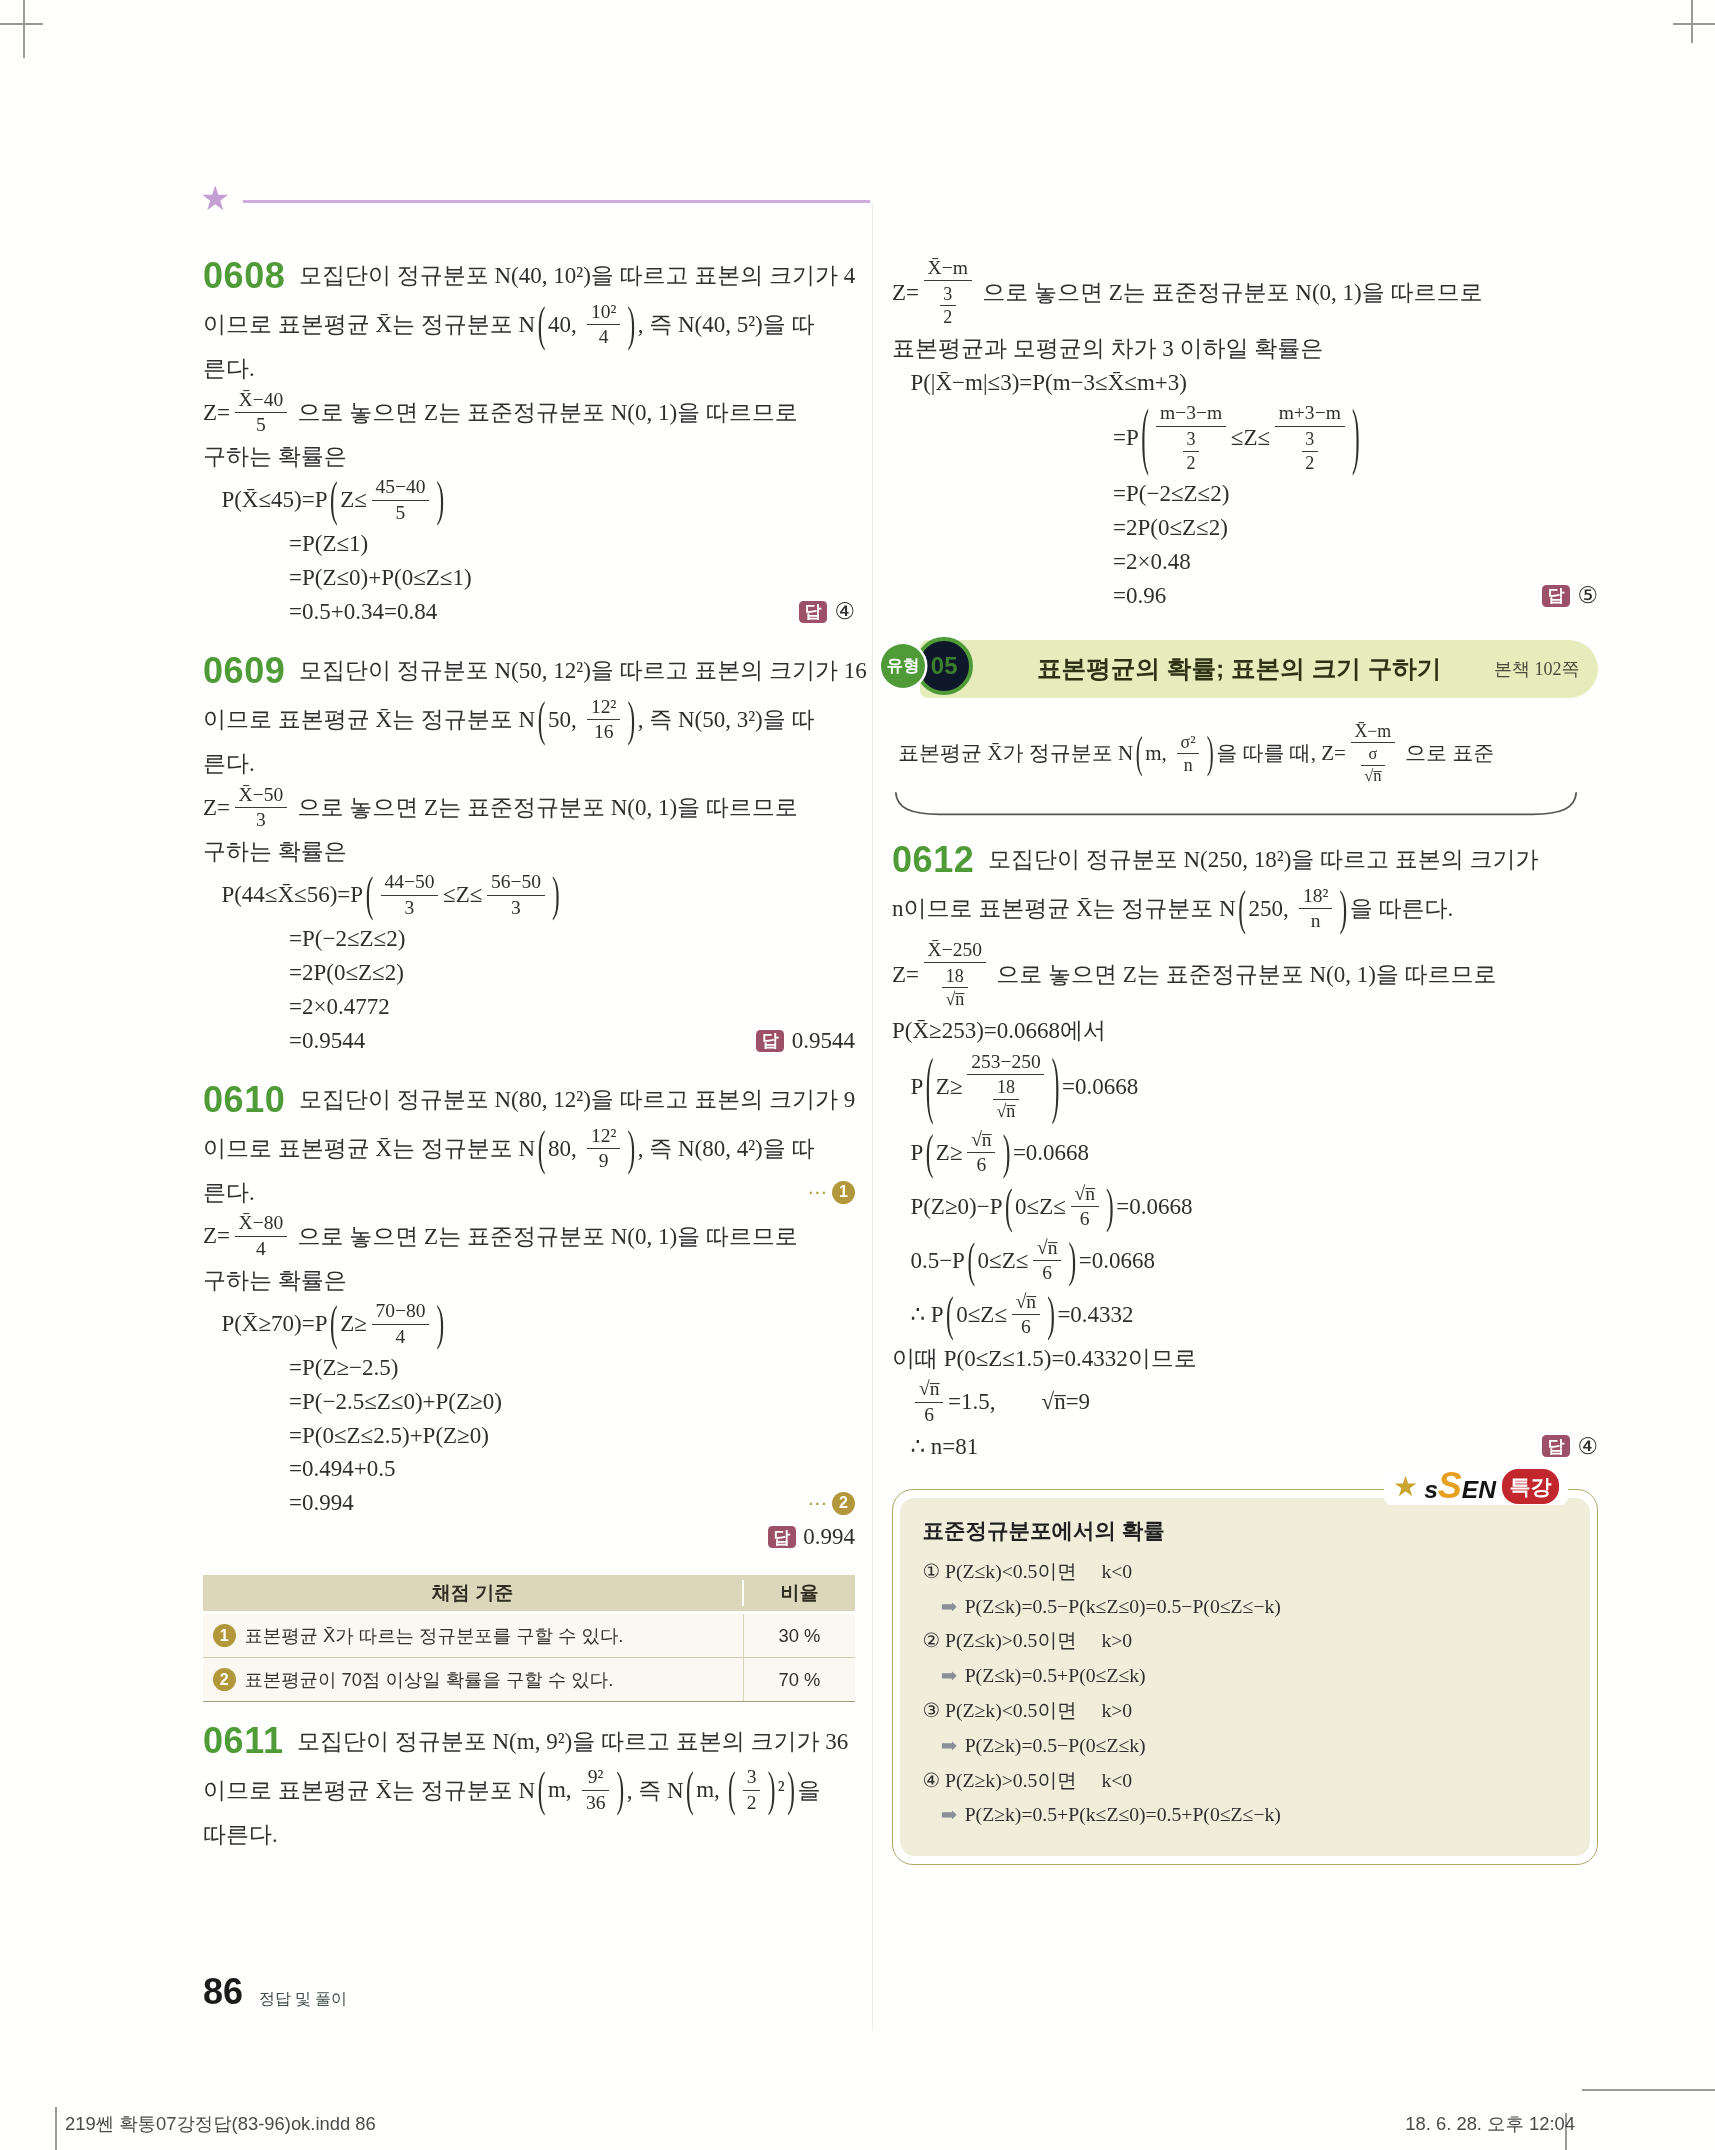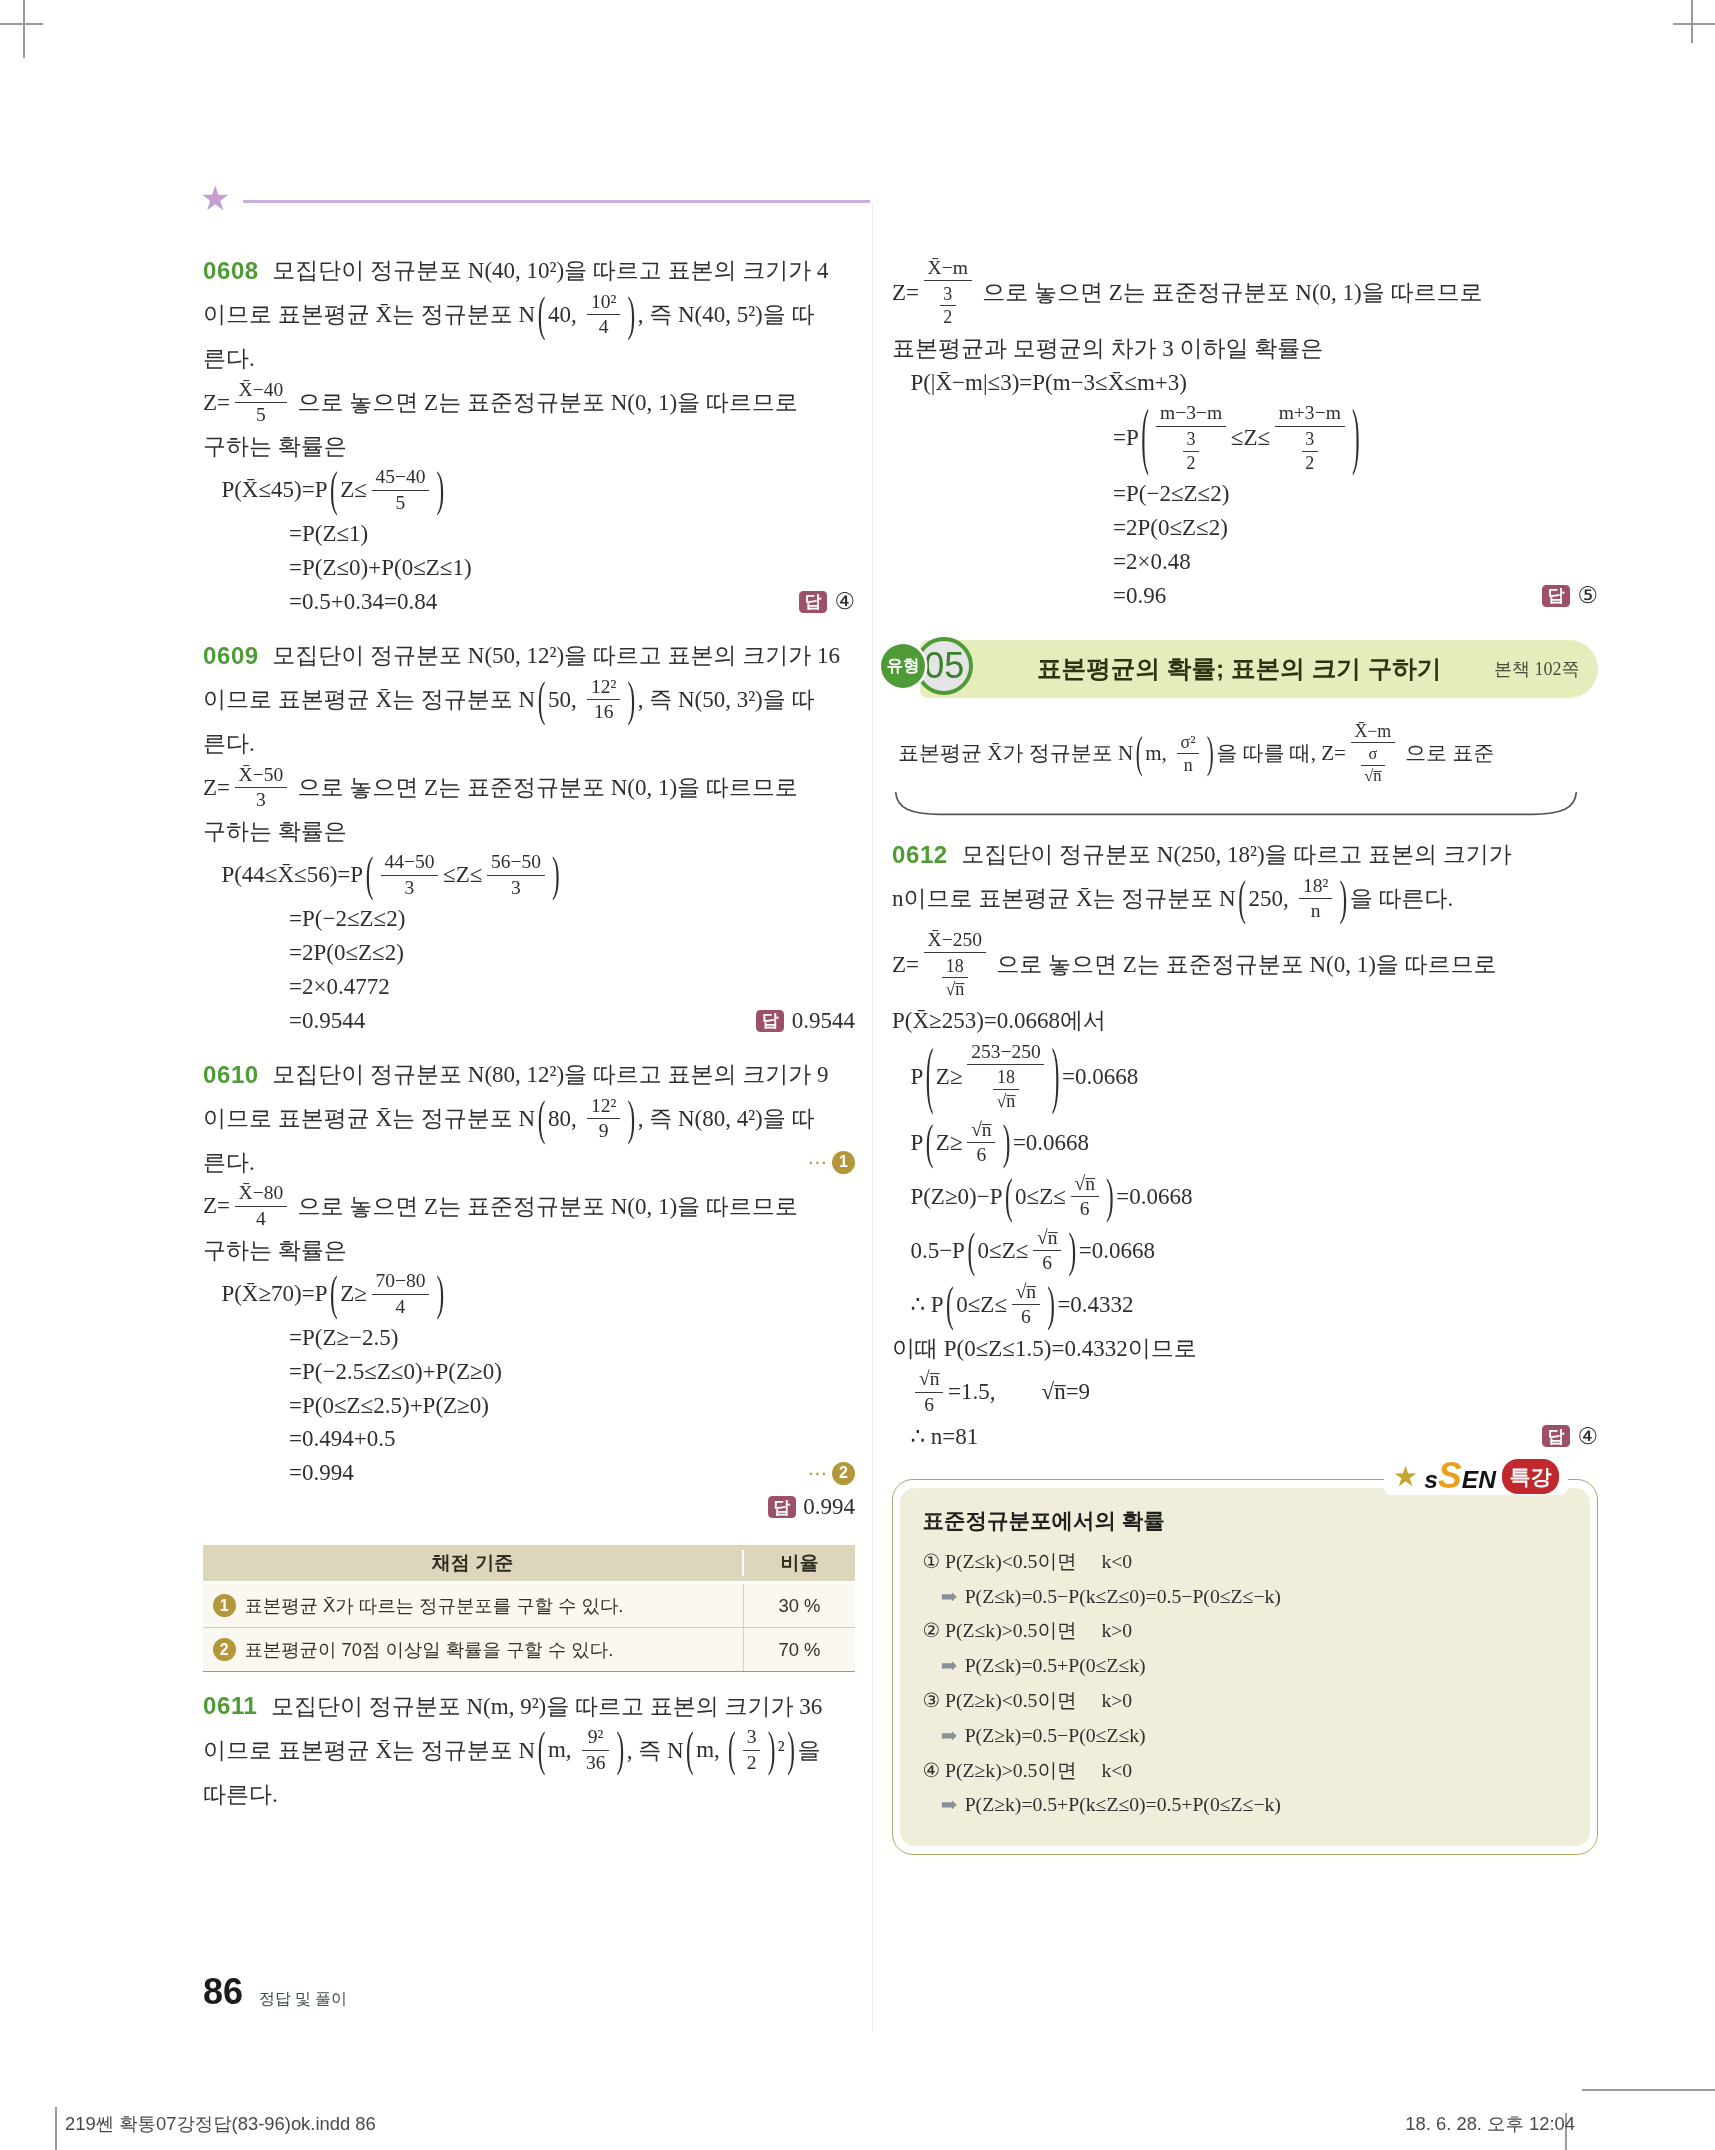--- a/index.html
+++ b/index.html
@@ -19,21 +19,21 @@
   section.solution{margin-bottom:22px;}
   .line{display:flex;align-items:center;min-height:32px;margin:1.8px 0;}
   .line .eq{display:flex;align-items:center;}
   .t{white-space:pre;}
   .ind0{margin-left:0;}
   .ind1{margin-left:18.4px;}
   .ind2{margin-left:86px;align-items:center;}
   .ind3{margin-left:221px;}
 
   .pn{color:#4e9b38;font-family:"Liberation Sans","DejaVu Sans",sans-serif;font-weight:700;
-      font-size:24px;margin-right:13.5px;letter-spacing:0.6px;}
+      font-size:36px;margin-right:13.5px;letter-spacing:0.6px;}
 
   .frac{display:inline-flex;flex-direction:column;text-align:center;vertical-align:middle;
         font-size:0.85em;line-height:1.25;margin:1.2px 4.9px;}
   .frac .num{padding:0 3.7px;}
   .frac .den{border-top:1.8px solid #3a3a3a;padding:0 3.7px;display:flex;justify-content:center;}
   .frac .frac{font-size:0.92em;margin:1.2px 1.2px;}
   .bp{display:inline-block;margin:0 2.5px;font-weight:400;}
 
   .answer{margin-left:auto;display:flex;align-items:center;gap:7.4px;}
   .abadge{background:#9c5168;color:#fff;font-family:"Liberation Sans","DejaVu Sans",sans-serif;
@@ -72,23 +72,23 @@
   .t05banner{position:absolute;left:28px;right:0;top:6.1px;height:58px;background:#e7ecbc;
              border-radius:8.6px 31px 31px 8.6px;display:flex;align-items:center;
              padding:0 18.4px 0 117px;}
   .t05title{font-family:"Liberation Sans","DejaVu Sans",sans-serif;font-weight:bold;
             font-size:24.6px;color:#2e3215;flex:1;}
   .t05ref{font-size:18px;color:#4a4a3a;}
   .t05badge{position:absolute;left:-11px;top:3.7px;display:flex;align-items:center;z-index:2;}
   .yh{width:44px;height:44px;background:#4e9b38;border-radius:50%;color:#fff;display:flex;
       align-items:center;justify-content:center;font-size:16.6px;font-weight:bold;z-index:3;
       font-family:"Liberation Sans","DejaVu Sans",sans-serif;box-shadow:0 0 0 2.5px #fff;}
-  .n05{width:58px;height:58px;background:#e5e5e5;border-radius:50%;border:4.3px solid #4e9b38;
-       color:#3c7f2d;display:flex;align-items:center;justify-content:center;font-size:36px;
-       font-weight:normal;margin-left:-9.8px;font-family:"Liberation Sans","DejaVu Sans",sans-serif;
+  .n05{width:58px;height:58px;background:#0f172a;border-radius:50%;border:4.3px solid #4e9b38;
+       color:#3c7f2d;display:flex;align-items:center;justify-content:center;font-size:24px;
+       font-weight:bold;margin-left:-9.8px;font-family:"Liberation Sans","DejaVu Sans",sans-serif;
        box-sizing:border-box;}
   .typedesc{margin:3.7px 0 0 6.1px;font-size:21px;}
   .typedesc .line{min-height:31px;}
   .underbrace{display:block;margin:2.5px 0 21px;}
 
   
   .ssenbox{position:relative;margin-top:27px;border:1.8px solid #b0a86a;border-radius:21px;
            background:#fff;padding:7.4px;}
   .sseninner{background:#f0eedb;border-radius:14.7px;padding:18.4px 22px 23px;}
   .ssentitle{font-family:"Liberation Sans","DejaVu Sans",sans-serif;font-weight:bold;

